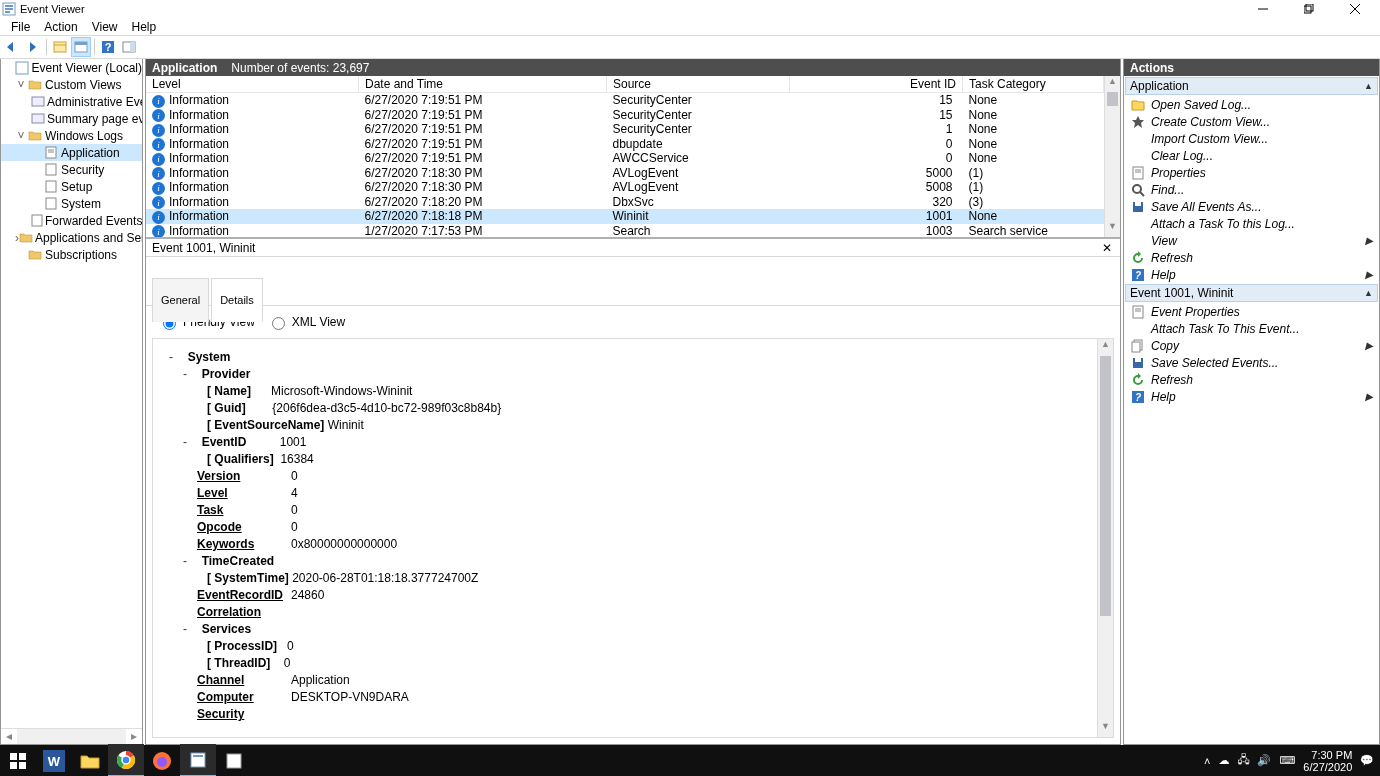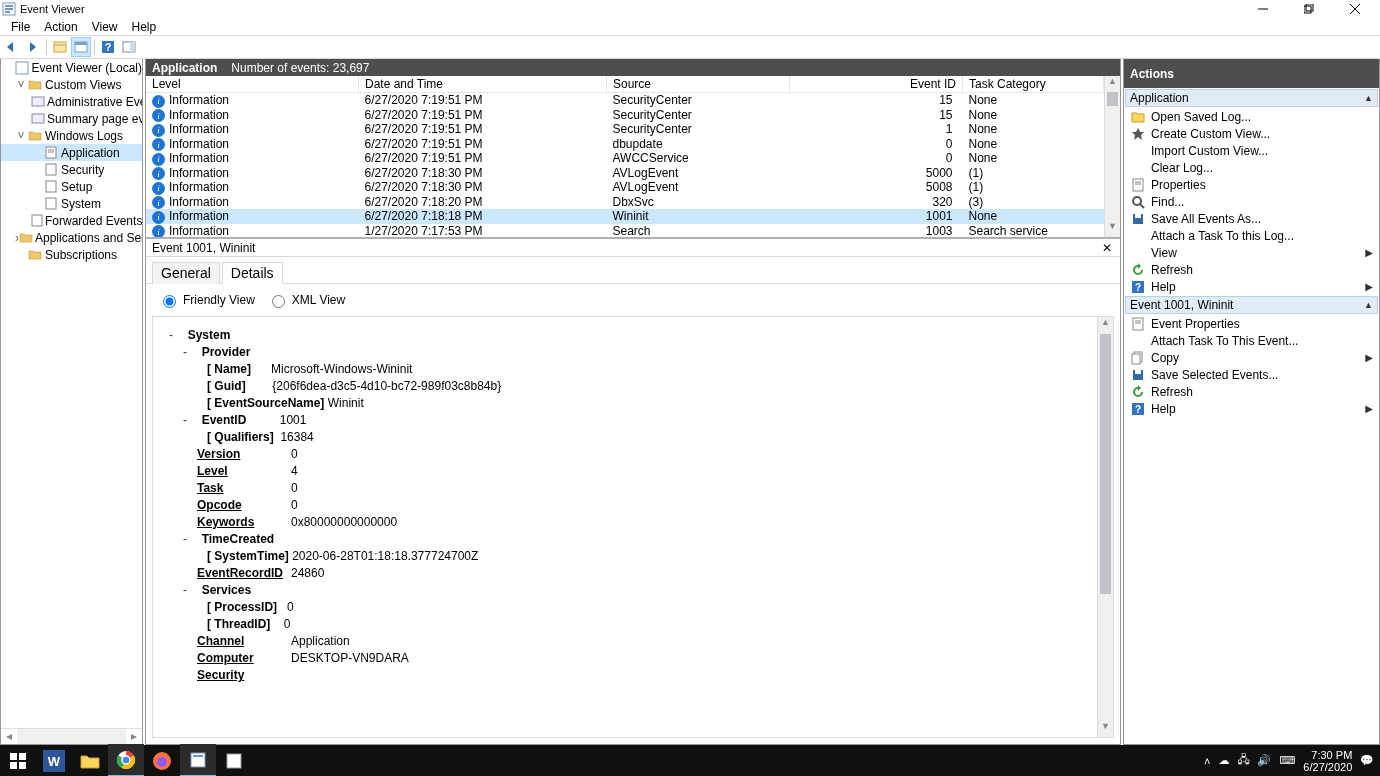--- a/index.html
+++ b/index.html
@@ -47,42 +47,42 @@
 .grid .lvicon{display:inline-flex;width:13px;height:13px;border-radius:50%;background:#1e74d2;color:#fff;align-items:center;justify-content:center;font-size:9px;font-family:Georgia,serif;font-style:italic;margin-right:4px;}
 .grid .col-eid{text-align:right;padding-right:10px;}
 .vscroll{width:15px;background:#f0f0f0;display:flex;flex-direction:column;border-left:1px solid #ddd;}
 .vscroll .arrow{height:16px;text-align:center;color:#888;font-size:9px;}
 .vscroll .thumb{background:#c2c3c9;margin:0 2px;}
 .detail{flex:1;display:flex;flex-direction:column;border-top:2px solid #b0b0b0;min-height:0;}
 .detailhdr{height:17px;display:flex;align-items:center;padding:0 6px;background:#fff;border-bottom:1px solid #d9d9d9;}
 .detailhdr .dtitle{flex:1;font-size:12px;}
 .detailhdr .closex{width:14px;height:14px;display:flex;align-items:center;justify-content:center;font-size:12px;}
 .tabs{display:flex;padding:4px 6px 0 6px;border-bottom:1px solid #d9d9d9;gap:2px;}
-.tab{padding:2px 8px;border:1px solid #d9d9d9;border-bottom:none;background:#f4f4f4;font-size:14px;position:relative;top:1px;}
+.tab{padding:15px 8px;border:1px solid #d9d9d9;border-bottom:none;background:#f4f4f4;font-size:11px;position:relative;top:17px;}
 .tab.active{background:#fff;border-bottom:1px solid #fff;}
 .viewopts{padding:8px 12px;display:flex;gap:12px;font-size:12px;align-items:center;}
 .viewopts label{display:flex;align-items:center;gap:4px;}
 .detailbody{flex:1;margin:0 6px 6px 6px;border:1px solid #dcdcdc;overflow:hidden;display:flex;}
 .dcontent{flex:1;overflow:hidden;padding:10px 16px;font-size:12px;}
 .dcontent .row{display:flex;line-height:17px;}
 .dcontent .toggle{width:12px;color:#333;}
 .dcontent .key{font-weight:600;}
 .dcontent .ind1{padding-left:14px;}
 .dcontent .ind2{padding-left:28px;}
 .dcontent .ind3{padding-left:38px;}
 .dcontent .kv{display:flex;}
 .dcontent .k{font-weight:600;min-width:88px;text-decoration:underline;}
 .dcontent .k2{font-weight:600;}
 .dcontent .v{margin-left:6px;}
 
 .actions{width:255px;border:1px solid #969696;border-top:0;display:flex;flex-direction:column;background:#fff;}
-.actionshdr{height:29px;background:#4e4e4e;color:#fff;display:flex;align-items:center;padding:0 6px;font-weight:600;}
+.actionshdr{height:17px;background:#4e4e4e;color:#fff;display:flex;align-items:center;padding:0 6px;font-weight:600;}
 .actgroup{background:#e2ecf7;border:1px solid #b8d0e9;margin:1px;padding:1px 4px;display:flex;align-items:center;justify-content:space-between;font-size:12px;}
 .actgroup .arrow2{font-size:9px;color:#333;}
-.actitem{display:flex;align-items:center;height:17px;padding:0 6px;gap:6px;font-size:12px;}
+.actitem{display:flex;align-items:center;height:17px;padding:0 6px;gap:6px;font-size:12px;font-style:italic;}
 .actitem .aicon{width:15px;height:15px;display:flex;align-items:center;justify-content:center;}
 .actitem .arrow3{margin-left:auto;color:#333;font-size:10px;}
 
 .taskbar{height:31px;background:#101010;display:flex;align-items:center;color:#fff;}
 .taskbar .tbitem{width:36px;height:31px;display:flex;align-items:center;justify-content:center;}
 .taskbar .tbitem.active{border-bottom:2px solid #76b9ed;background:#2b2b2b;}
 .taskbar .tray{margin-left:auto;display:flex;align-items:center;gap:8px;padding:0 6px;font-size:11px;}
 .taskbar .clock{text-align:right;line-height:12px;font-size:11px;}
 
 .svg-folder{fill:#f0c869;stroke:#b38a20;stroke-width:0.5;}
@@ -464,20 +464,23 @@
             <div class="row ind2 kv">
                 <span class="k">Keywords</span>
                 <span class="v">0x80000000000000</span>
               </div>
             <div class="row ind1"><span class="toggle">-</span>&nbsp;&nbsp;<span class="key">TimeCreated</span></div>
             <div class="row ind3"><span class="k2">[ <span>SystemTime</span>]</span>&nbsp;<span>2020-06-28T01:18:18.377724700Z</span></div>
             <div class="row ind2 kv">
                 <span class="k">EventRecordID</span>
                 <span class="v">24860</span>
               </div>
+            <div class="row ind2 kv">
+                <span class="k">Correlation</span>
+              </div>
             <div class="row ind1"><span class="toggle">-</span>&nbsp;&nbsp;<span class="key">Services</span></div>
             <div class="row ind3"><span class="k2">[ <span>ProcessID</span>]</span>&nbsp;&nbsp;&nbsp;<span>0</span></div>
             <div class="row ind3"><span class="k2">[ <span>ThreadID</span>]</span>&nbsp;&nbsp;&nbsp;&nbsp;<span>0</span></div>
             <div class="row ind2 kv">
                 <span class="k">Channel</span>
                 <span class="v">Application</span>
               </div>
             <div class="row ind2 kv">
                 <span class="k">Computer</span>
                 <span class="v">DESKTOP-VN9DARA</span>

